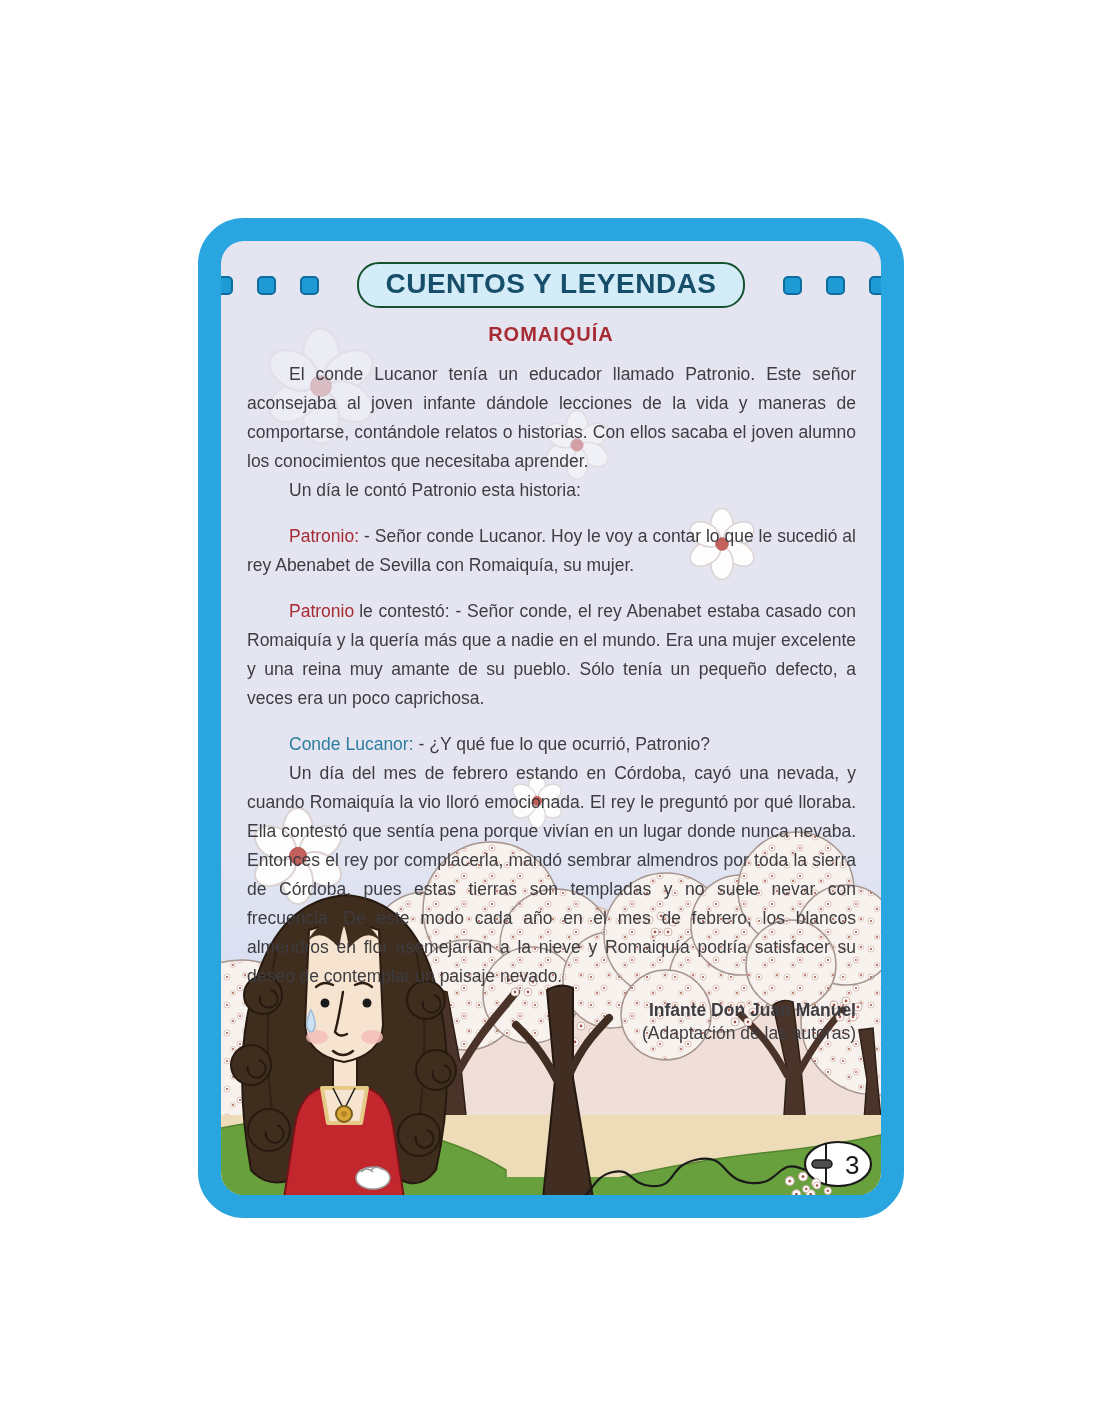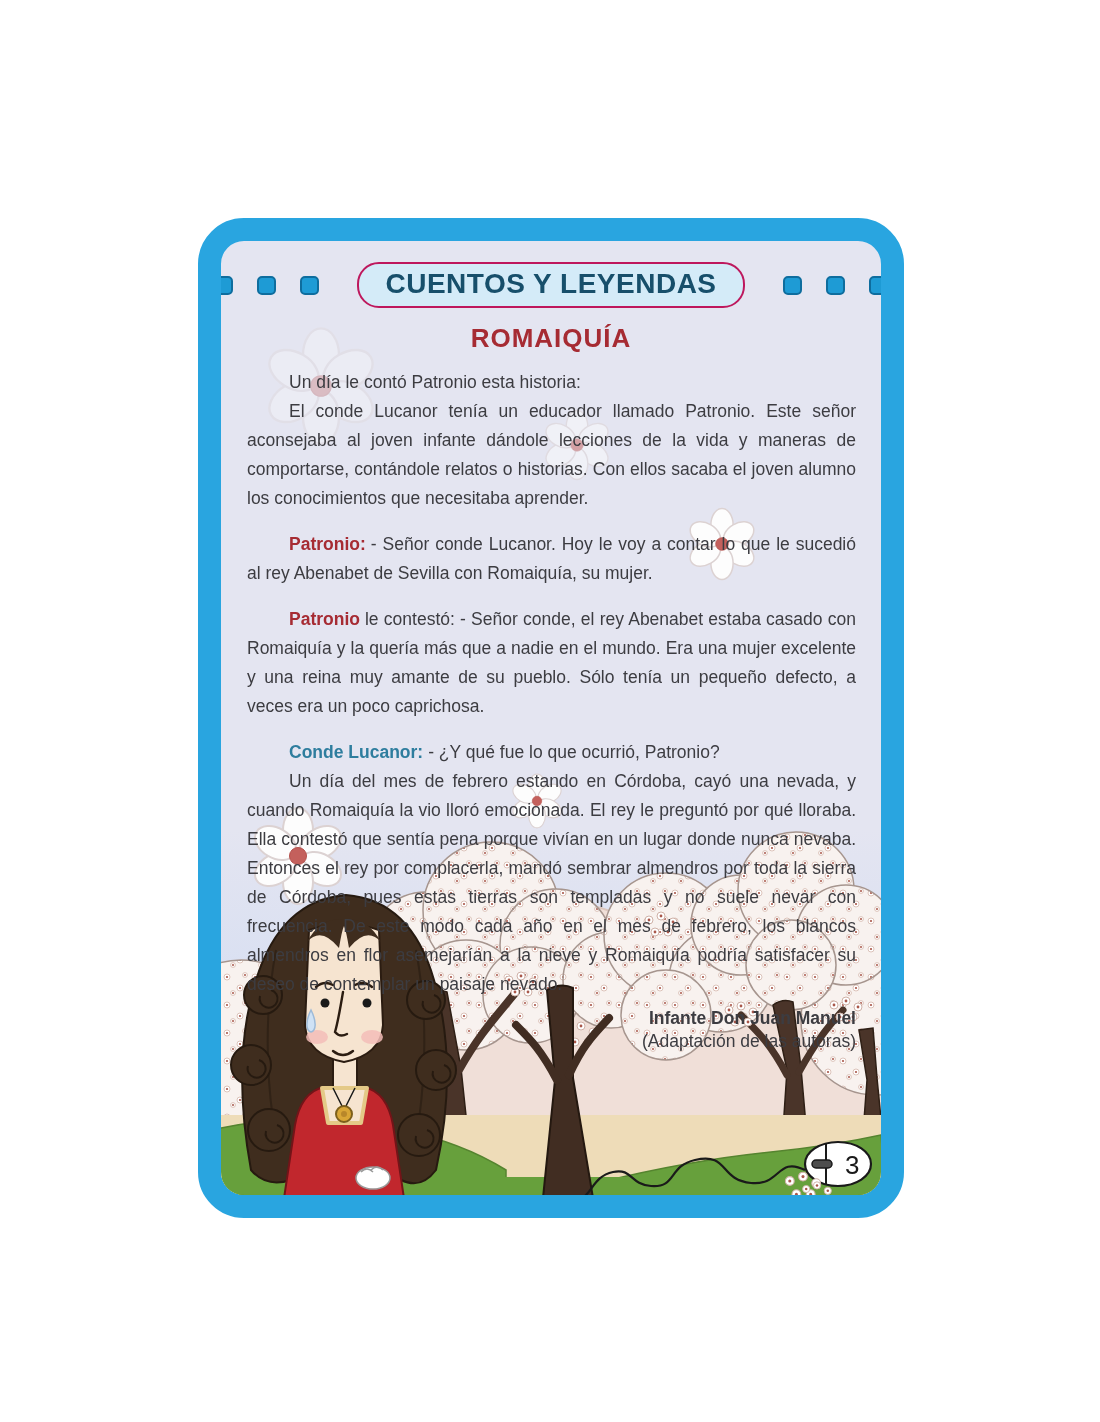--- a/index.html
+++ b/index.html
@@ -9,31 +9,31 @@
   .frame {
     position:absolute; left:198px; top:218px; width:706px; height:1000px;
     border:23px solid #29a5e0; border-radius:46px;
     background:#e4e5f1; overflow:hidden;
   }
 
   
   .band { position:relative; z-index:3; display:flex; align-items:center; justify-content:center; gap:24px; margin-top:21px; }
   .sq { width:19px; height:19px; background:#1e9bd5; border:2.5px solid #0e6d9e; border-radius:5px; flex:0 0 auto; }
   .pill {
-    background:#d4ebf8; border:2px solid #be185d; border-radius:22px;
+    background:#d4ebf8; border:2px solid #14532d; border-radius:22px;
     padding:4px 26px 6px 26px; margin:0 14px;
     color:#174f6b; font-size:28px; font-weight:bold; letter-spacing:.5px; white-space:nowrap;
   }
-  .story-title { position:relative; z-index:3; text-align:center; margin-top:15px; color:#a62b33; font-size:26px; font-weight:bold; letter-spacing:1px; }
+  .story-title { position:relative; z-index:3; text-align:center; margin-top:15px; color:#a62b33; font-size:20px; font-weight:bold; letter-spacing:1px; }
 
   
   .text { position:relative; z-index:3; margin-top:14px; padding:0 25px 0 26px; color:#3c3c41; font-size:17.5px; line-height:29px; text-align:justify; }
   .para { text-indent:42px; }
   .block { margin-top:17px; }
-  .speaker { font-weight:bold; margin-right:5px; }
+  .speaker { font-weight:normal; margin-right:5px; }
   .speaker.red { color:#a62b33; }
   .speaker.teal { color:#2e7d9e; }
   .signature { margin-top:8px; text-align:right; line-height:23px; }
   .signature .author { font-weight:bold;padding-left:48px; }
 
   
   .flower { position:absolute; z-index:2; }
   .flower.f-faint-large { left:40px; top:85px; width:120px; height:120px; opacity:.3; }
   .flower.f-faint-mid { left:320px; top:168px; width:72px; height:72px; opacity:.5; }
   .flower.f-right { left:464px; top:266px; width:74px; height:74px; }
@@ -91,22 +91,22 @@
       </div>
       <div class="sq"></div>
       <div class="sq"></div>
       <div class="sq"></div>
 
     </div>
 
     <div class="story-title">ROMAIQUÍA</div>
 
     <div class="text">
+      <p class="para">El conde Lucanor tenía un educador llamado Patronio. Este señor aconsejaba al joven infante dándole lecciones de la vida y maneras de comportarse, contándole relatos o historias. Con ellos sacaba el joven alumno los conocimientos que necesitaba aprender.</p>
       <p class="para">Un día le contó Patronio esta historia:</p>
-      <p class="para">El conde Lucanor tenía un educador llamado Patronio. Este señor aconsejaba al joven infante dándole lecciones de la vida y maneras de comportarse, contándole relatos o historias. Con ellos sacaba el joven alumno los conocimientos que necesitaba aprender.</p>
 
       <p class="para block">
         <span class="speaker red">Patronio:</span><span>- Señor conde Lucanor. Hoy le voy a contar lo que le sucedió al rey Abenabet de Sevilla con Romaiquía, su mujer.</span>
       </p>
 
       <p class="para block">
         <span class="speaker red">Patronio</span><span>le contestó: - Señor conde, el rey Abenabet estaba casado con Romaiquía y la quería más que a nadie en el mundo. Era una mujer excelente y una reina muy amante de su pueblo. Sólo tenía un pequeño defecto, a veces era un poco caprichosa.</span>
       </p>
 
       <p class="para block">

